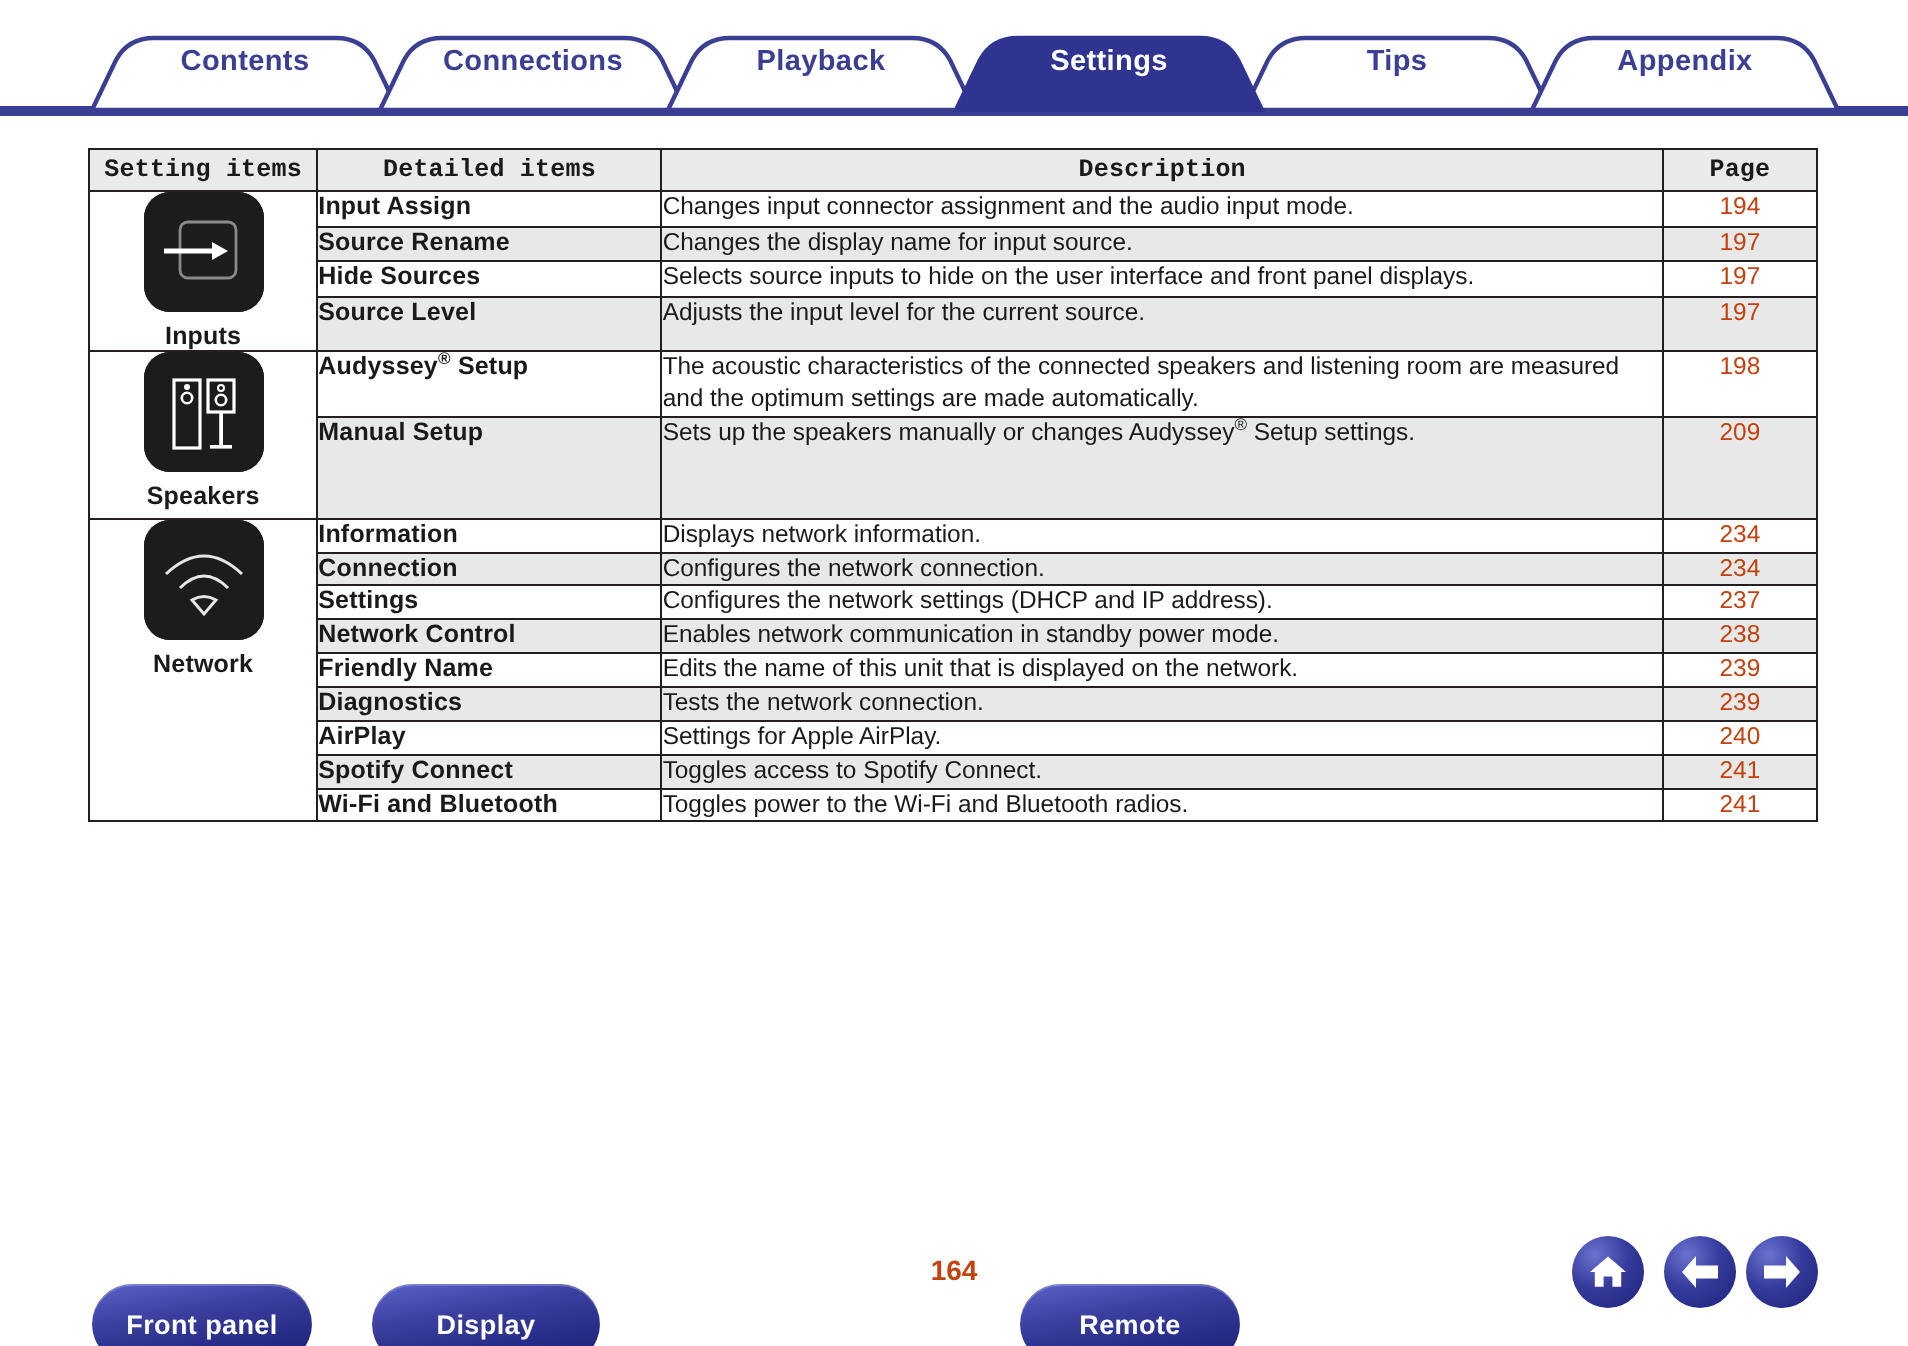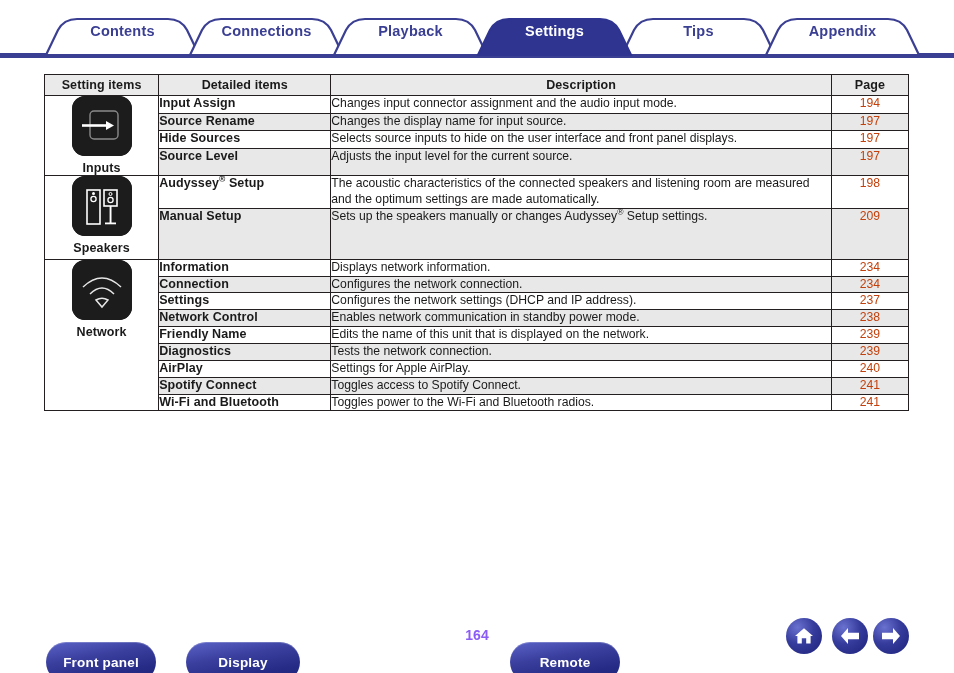--- a/index.html
+++ b/index.html
@@ -58,20 +58,21 @@
     vertical-align: top;
   }
   #menu-table th {
     background: #eaeaea;
     height: 20px;
     font-size: 12.5px;
     font-weight: bold;
     color: #1a1a1a;
     vertical-align: middle;
     letter-spacing: .1px;
+    font-family: Liberation Mono, monospace;
   }
   .col-icon   { width: 114px; }
   .col-detail { width: 172px; }
   .col-desc   { width: 500px; }
   .col-page   { width: 77px;  }
 
   td.iconcell {
     text-align: center;
     vertical-align: middle;
     background: #ffffff;
@@ -148,21 +149,21 @@
     margin-top: 26px;
   }
   .pagenum {
     position: absolute;
     top: 11px;
     left: 455px;
     width: 44px;
     text-align: center;
     font-size: 14px;
     font-weight: bold;
-    color: #8b5cf6;
+    color: #c2410c;
   }
   .circbtn {
     position: absolute;
     top: 2px;
     width: 36px;
     height: 36px;
     border-radius: 50%;
     background: radial-gradient(circle at 32% 26%, #6a72d0 0%, #363c9c 45%, #1c2179 100%);
     display: flex;
     align-items: center;

